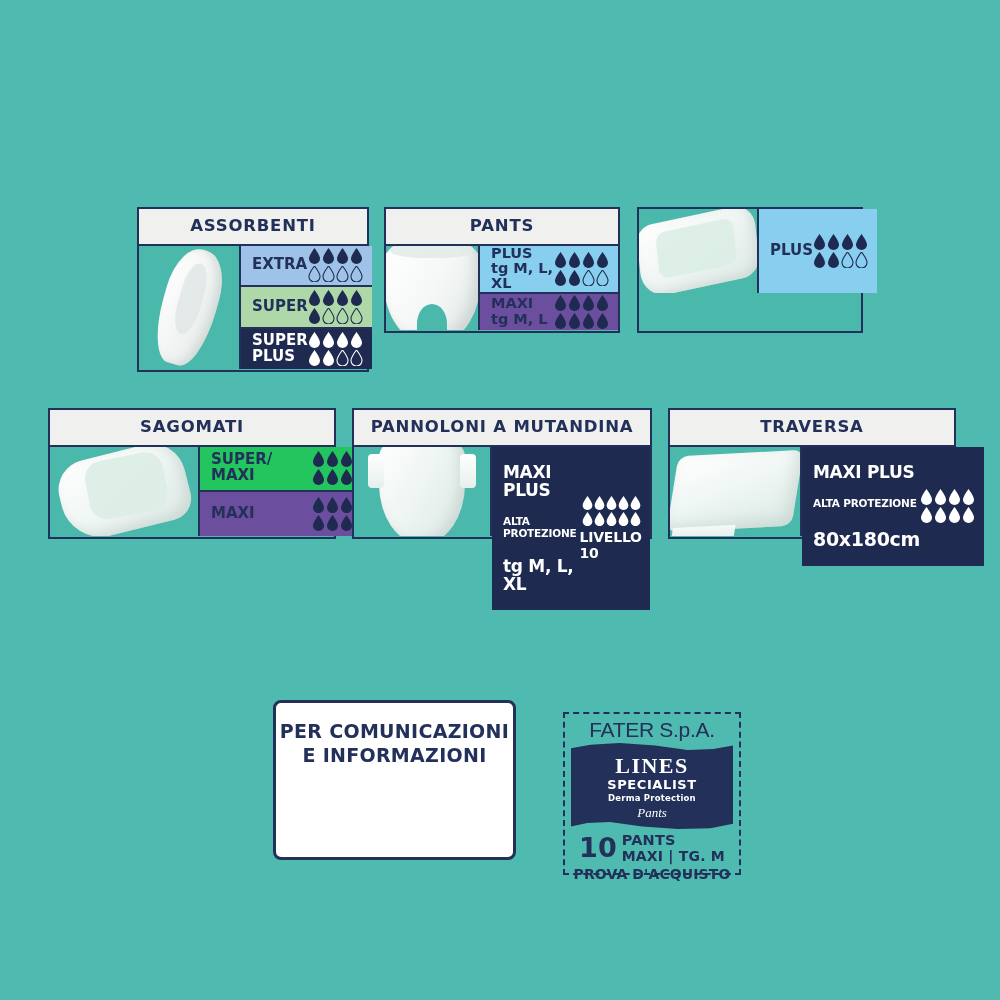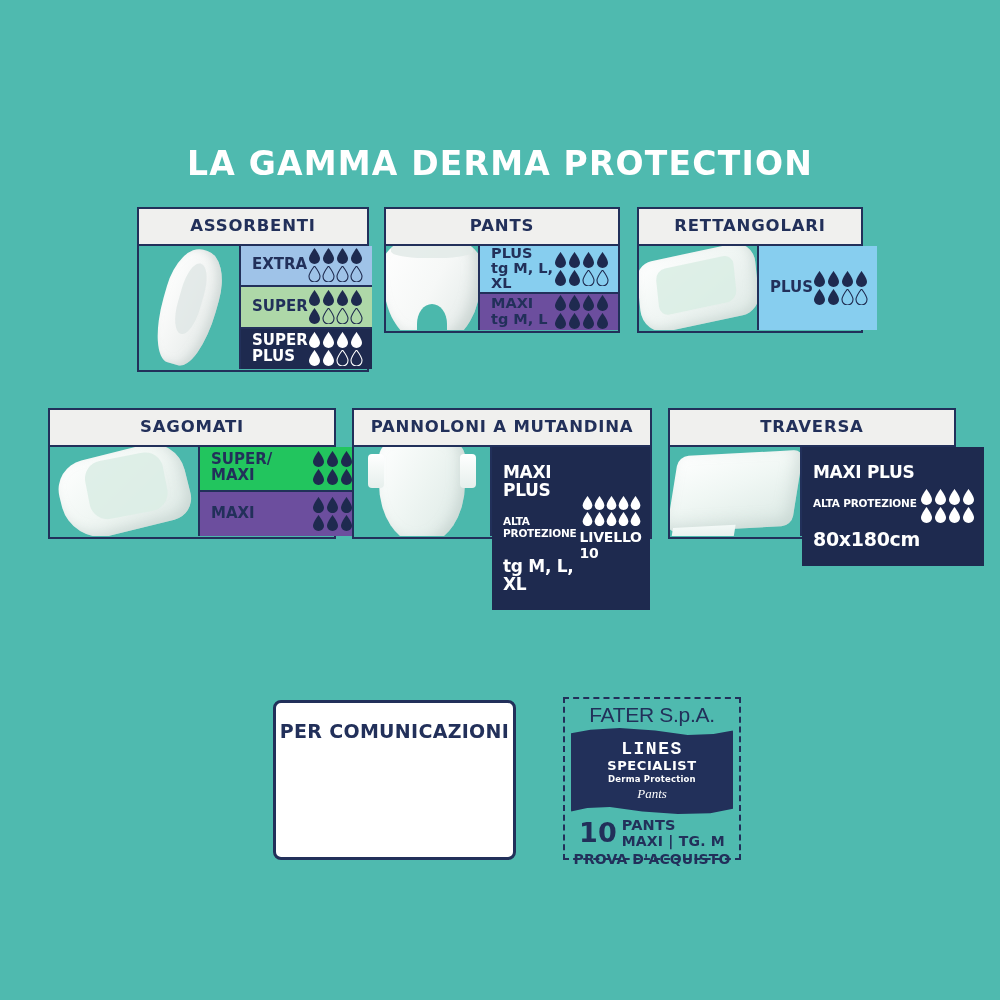--- a/index.html
+++ b/index.html
@@ -203,21 +203,21 @@
     font-family:"Liberation Sans", sans-serif;
   }
   .ribbon{
     position:relative;margin:1px 6px 0;height:86px;
     background:#22305A;
     border-radius:4px;
     clip-path:polygon(0% 6%,12% 2%,30% 0%,52% 3%,72% 8%,88% 7%,100% 3%,
                       100% 94%,86% 99%,66% 100%,44% 97%,24% 92%,10% 93%,0% 97%);
     color:#ffffff;text-align:center;overflow:hidden;
   }
-  .r-lines{font-family:Liberation Mono, monospace;font-size:18px;font-weight:bold;letter-spacing:1.5px;margin-top:12px;line-height:1;}
+  .r-lines{font-family:Liberation Serif, serif;font-size:22px;font-weight:bold;letter-spacing:1.5px;margin-top:12px;line-height:1;}
   .r-spec{font-size:13px;font-weight:bold;letter-spacing:.6px;line-height:1.1;margin-top:1px;font-family:"DejaVu Sans",sans-serif;}
   .r-derma{font-size:8.5px;font-weight:bold;letter-spacing:.2px;margin-top:1px;font-family:"DejaVu Sans",sans-serif;}
   .r-pants{font-family:"Liberation Serif", serif;font-style:italic;font-size:13px;margin-top:2px;}
   .proof-qty{
     display:flex;align-items:center;justify-content:center;gap:5px;
     color:#22305A;margin-top:3px;
   }
   .q-num{font-size:27px;font-weight:bold;line-height:.9;font-family:"DejaVu Sans",sans-serif;}
   .q-txt{text-align:left;line-height:1.02;font-family:"DejaVu Sans",sans-serif;}
   .q-a{font-size:14.5px;font-weight:bold;letter-spacing:.2px;}
@@ -225,21 +225,20 @@
   .proof-foot{
     text-align:center;color:#22305A;font-weight:bold;font-size:14px;
     letter-spacing:.1px;margin-top:1px;font-family:"DejaVu Sans",sans-serif;
   }
 </style>
 </head>
 <body>
 
 <div class="stage">
 
-  <div class="title">LA GAMMA DERMA PROTECTION</div>
 
   <div class="card" style="left:137px;top:207px;width:232px;height:165px;">
     <div class="card-head">ASSORBENTI</div>
     <div class="card-body">
       <div class="photo" style="width:100px;">
         <div class="prod">
             <div class="pad-shape"></div>
           </div>
       </div>
       <div class="rows">
@@ -422,21 +421,20 @@
                   <path d="M6 0 C6 0 11.5 7.2 11.5 10.6 C11.5 13.8 9 16 6 16 C3 16 0.5 13.8 0.5 10.6 C0.5 7.2 6 0 6 0 Z" fill="#1E2A4F"></path>
                 </svg>
             </span>
           </span>
         </div>
       </div>
     </div>
   </div>
 
   <div class="card" style="left:637px;top:207px;width:226px;height:126px;">
-    <div class="card-head">RETTANGOLARI</div>
     <div class="card-body">
       <div class="photo" style="width:118px;">
         <div class="prod">
             <div class="rect-shape"></div>
           </div>
       </div>
       <div class="rows">
         <div class="vrow bg-sky">
           <span class="lbl" style="font-size:15px;">PLUS</span>
           <span class="drops">
@@ -656,23 +654,24 @@
                 </svg>
             </span>
           </span>
         </div>
       </div>
     </div>
   </div>
 
   <div class="contact" style="left:273px;top:700px;width:243px;height:160px;">
     <div class="contact-title">PER COMUNICAZIONI</div>
-  </div>
-
-  <div class="proof" style="left:563px;top:697px;width:178px;height:163px;">
+    <div class="contact-title" style="margin-top:1px;">E INFORMAZIONI</div>
+  </div>
+
+  <div class="proof" style="left:563px;top:712px;width:178px;height:163px;">
     <div class="proof-brand">FATER S.p.A.</div>
     <div class="ribbon">
       <div class="r-lines">LINES</div>
       <div class="r-spec">SPECIALIST</div>
       <div class="r-derma">Derma Protection</div>
       <div class="r-pants">Pants</div>
     </div>
     <div class="proof-qty">
       <span class="q-num">10</span>
       <span class="q-txt">

